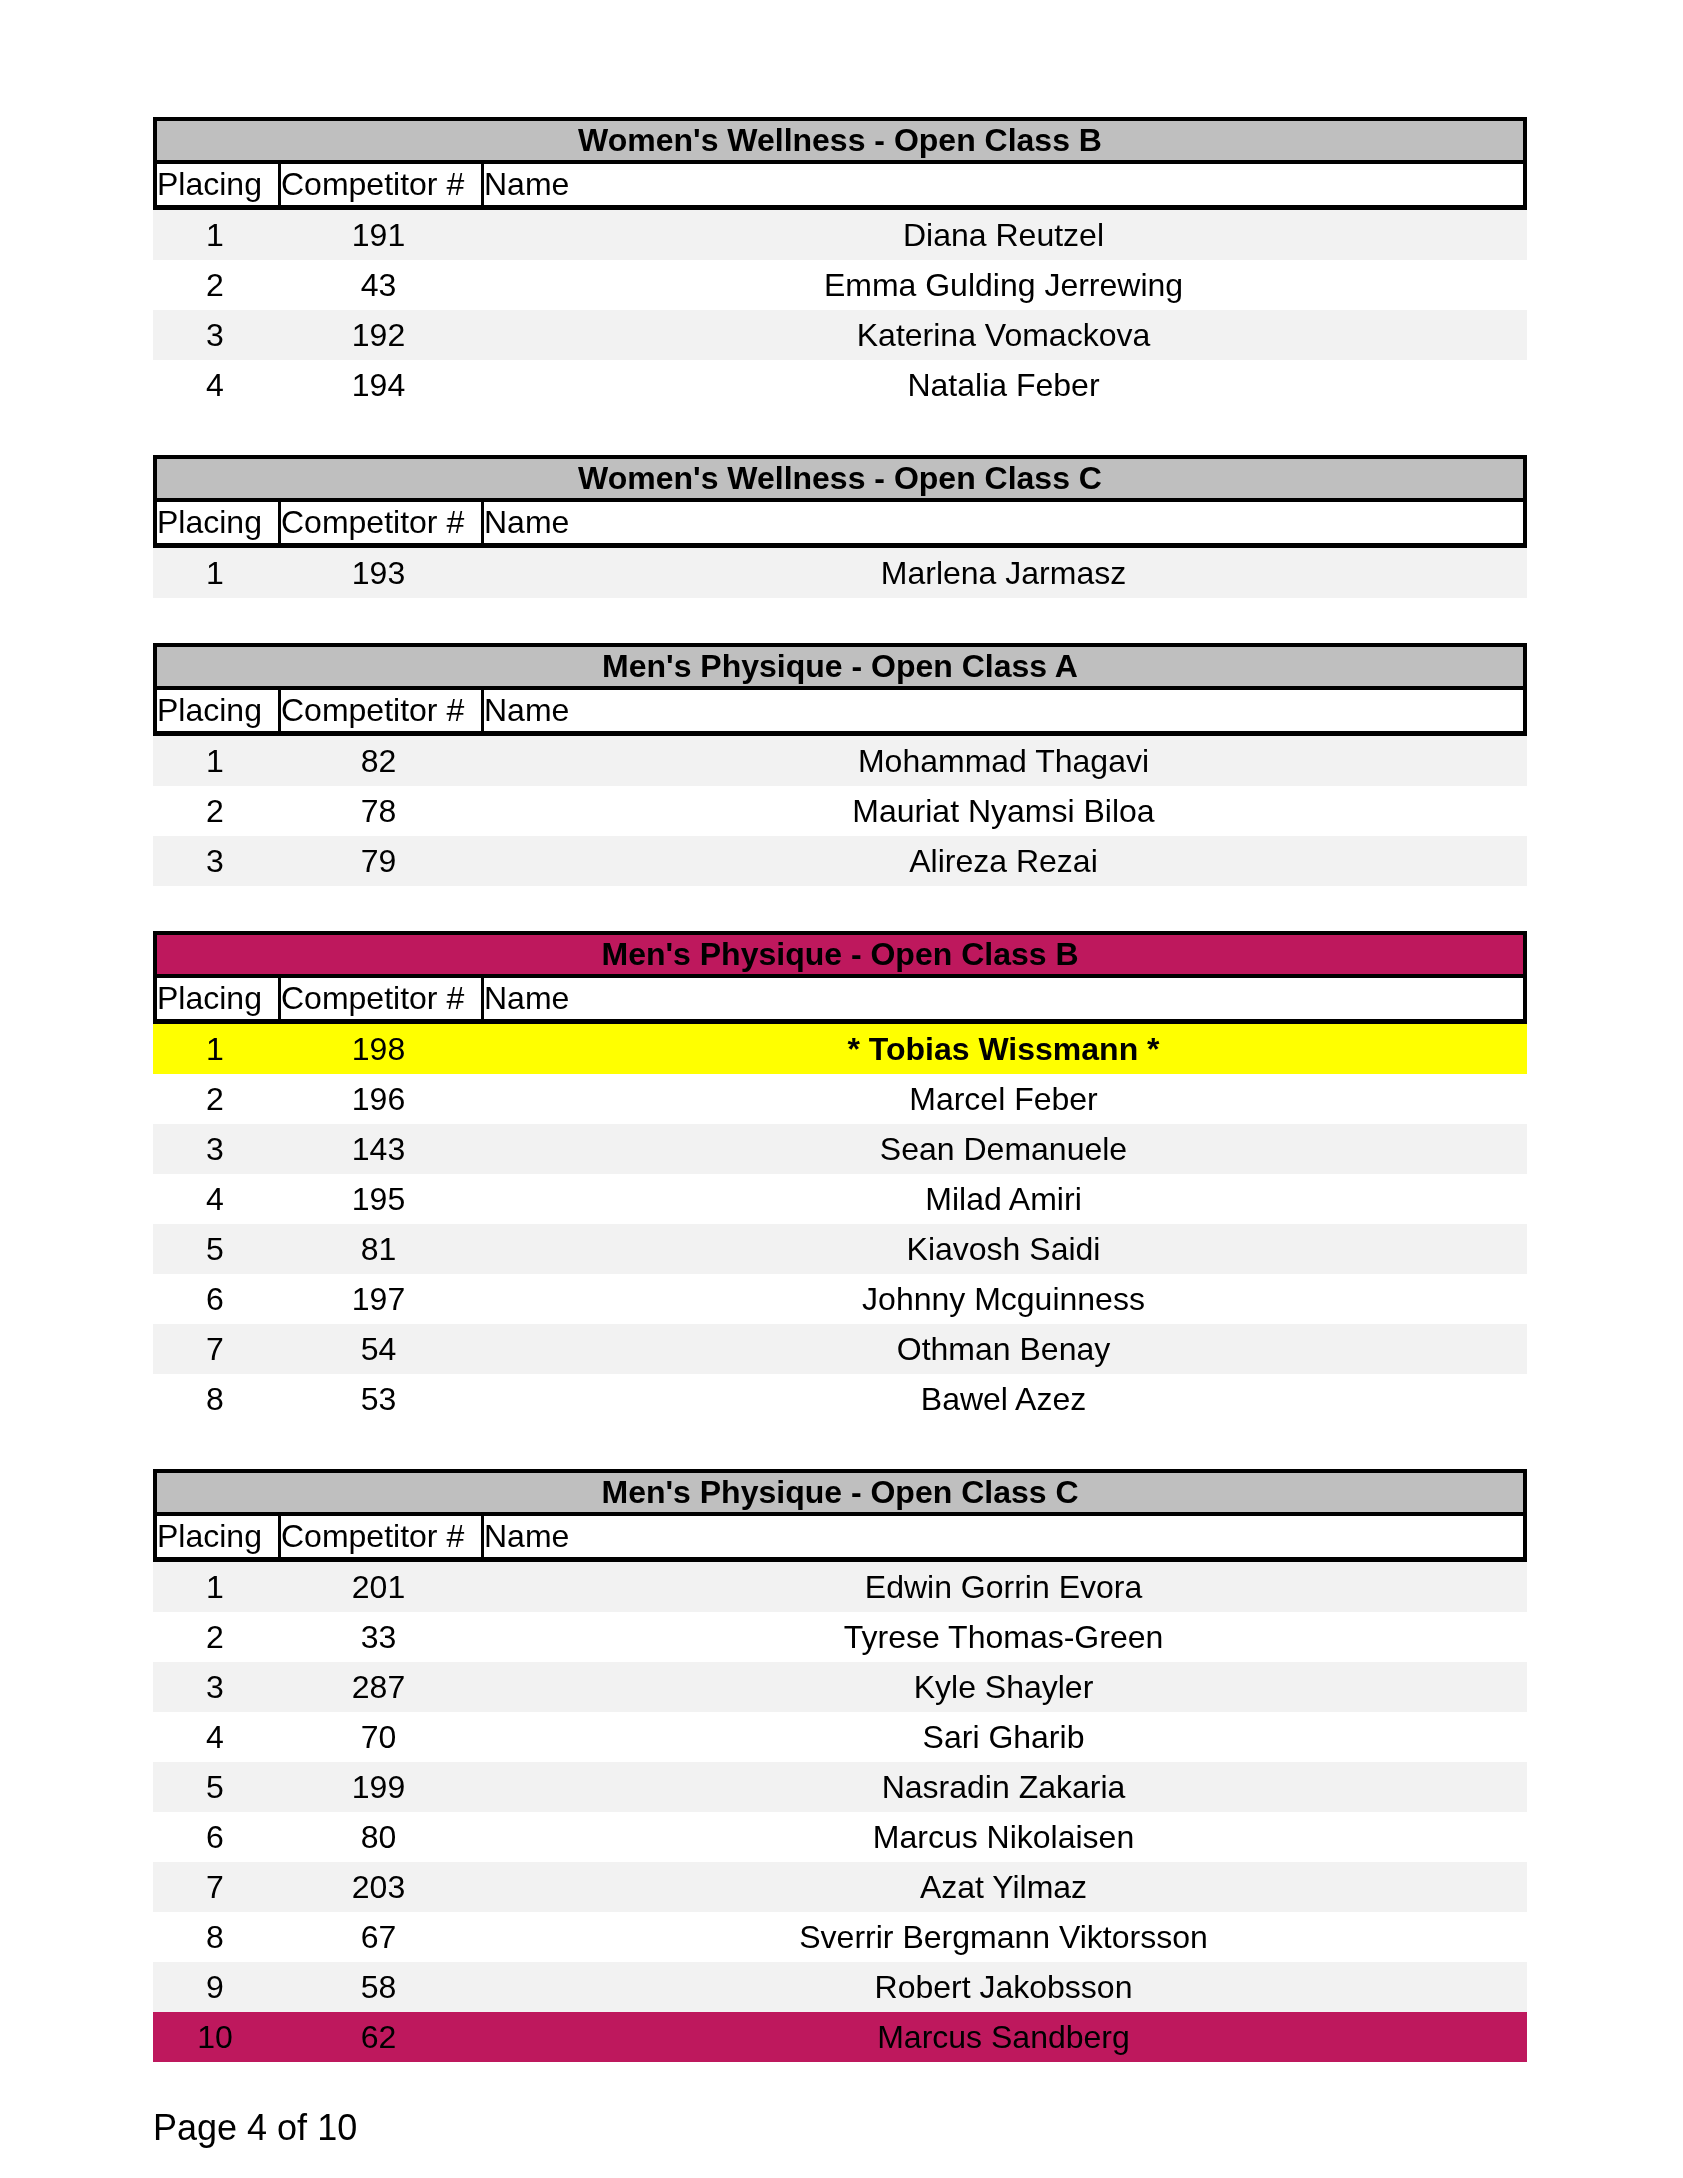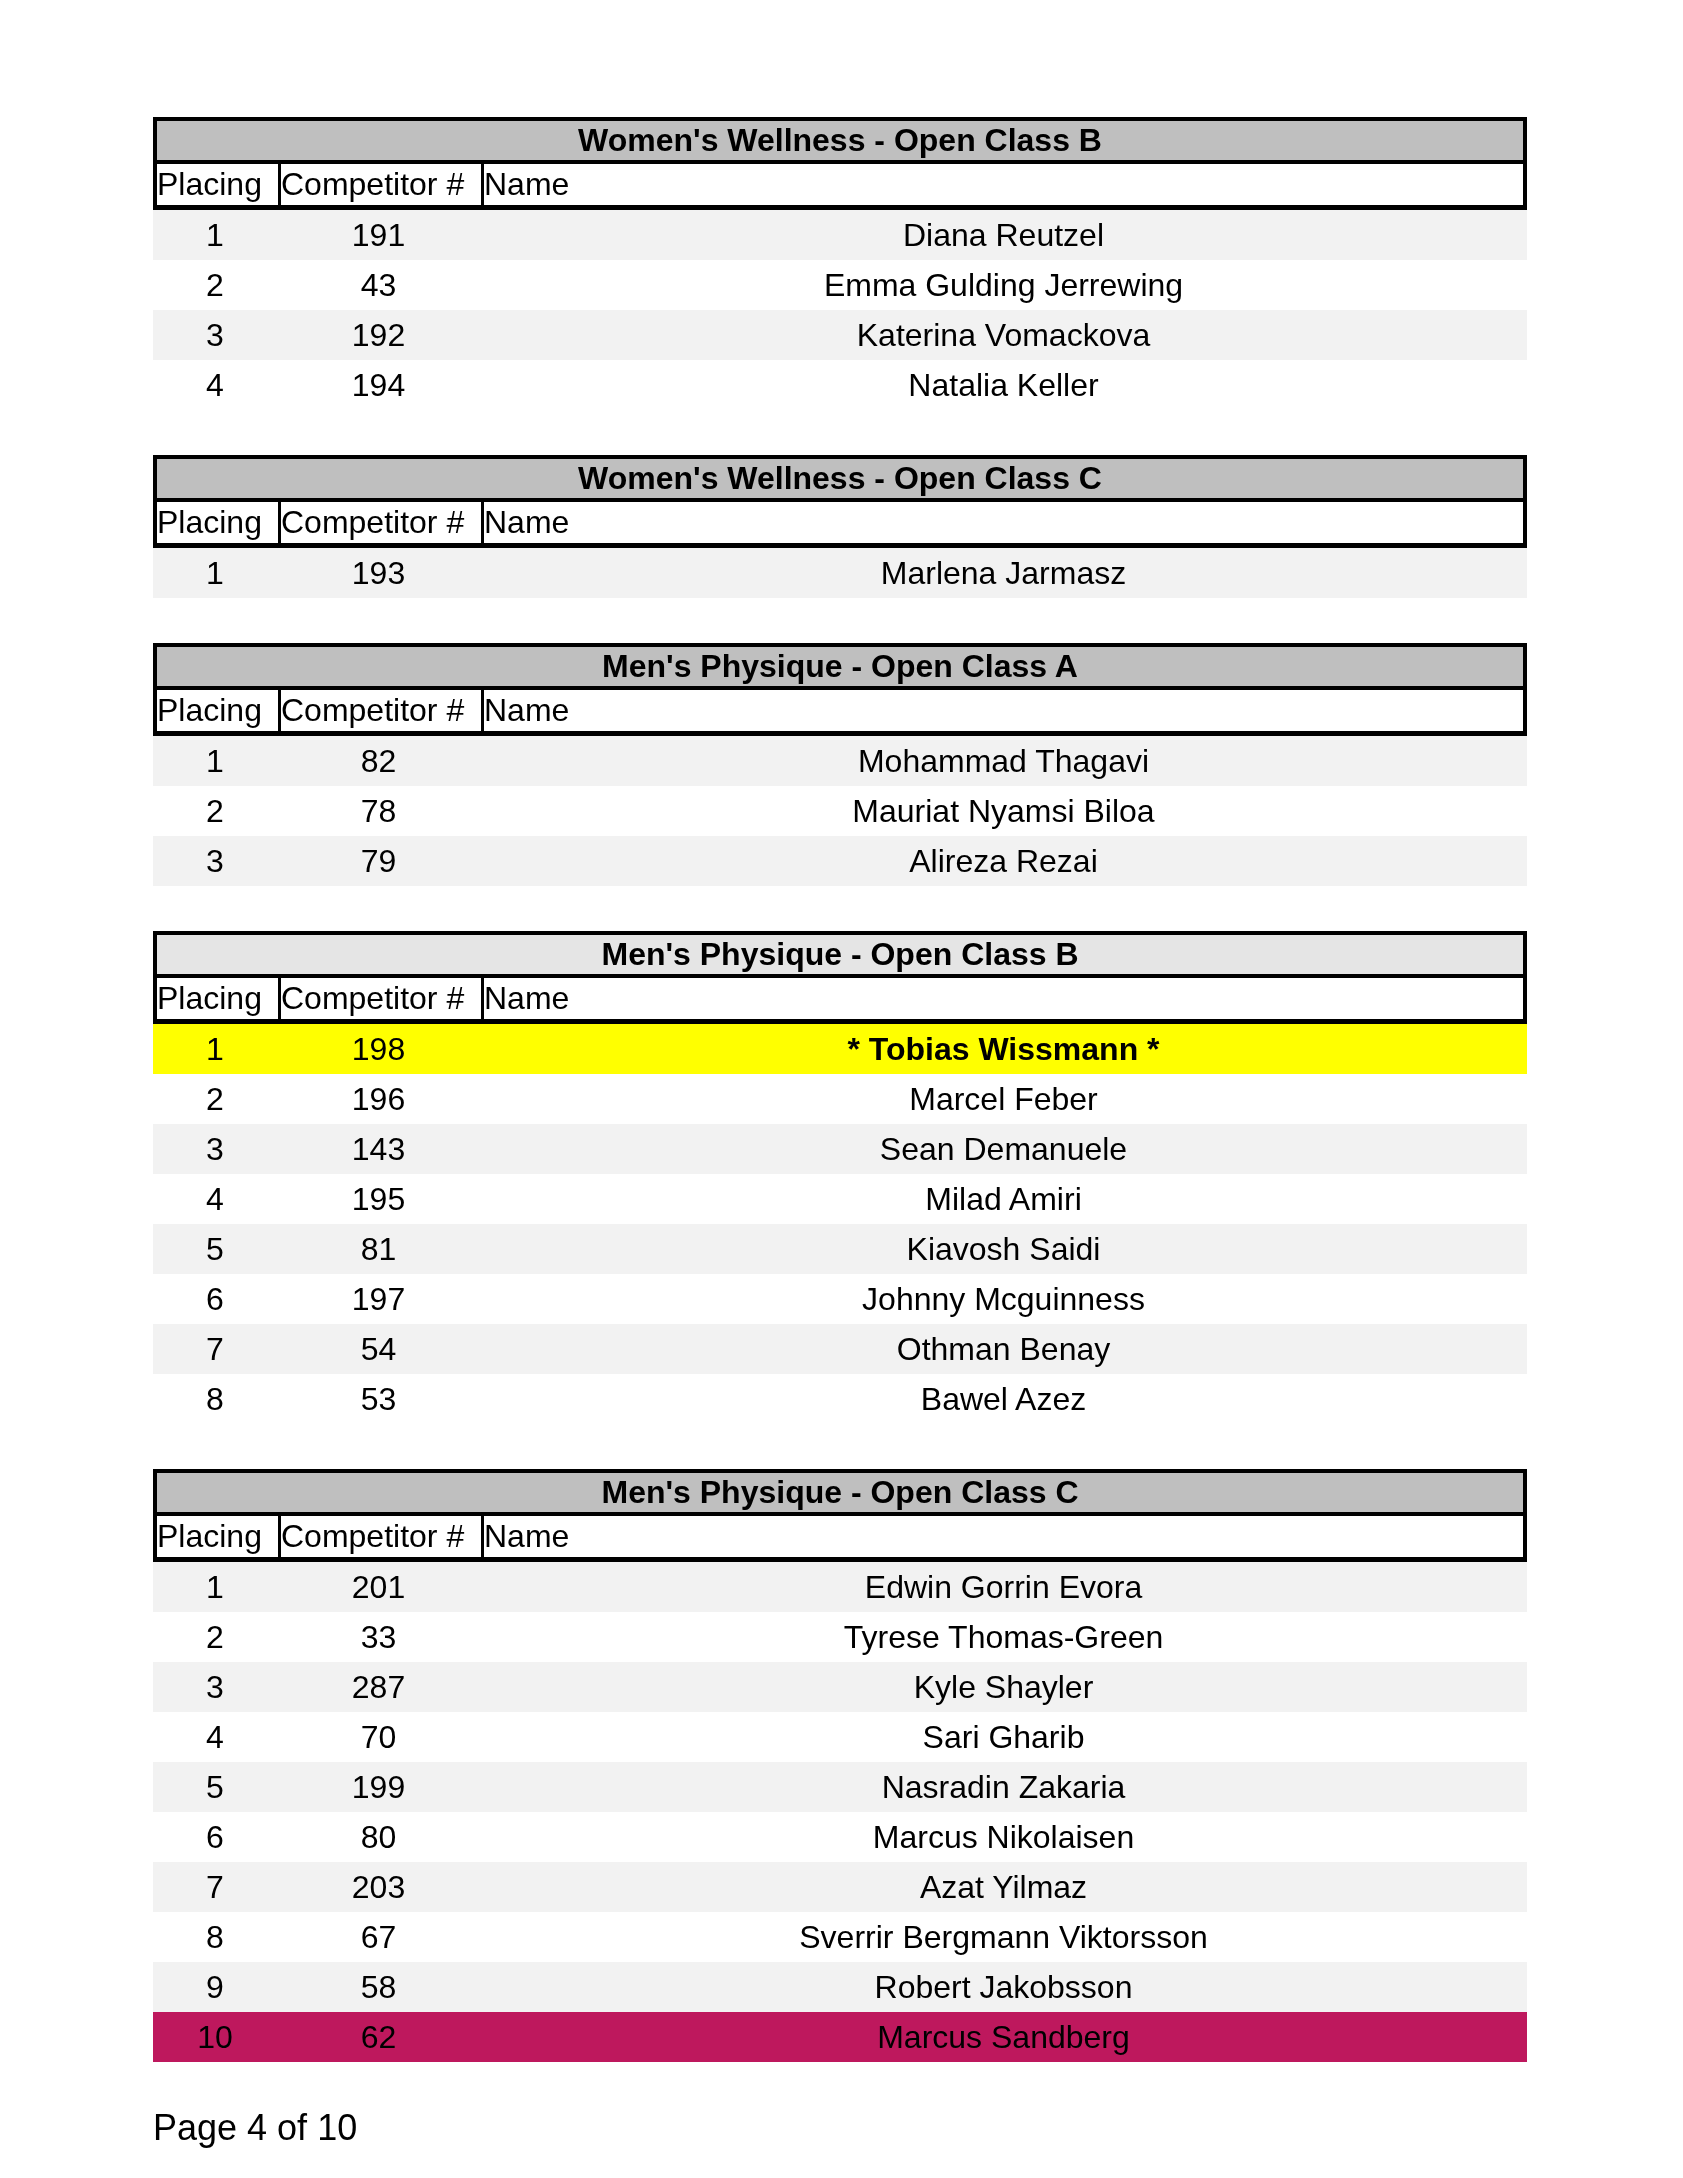--- a/index.html
+++ b/index.html
@@ -84,21 +84,21 @@
           <div class="data-cell col-name">Emma Gulding Jerrewing</div>
         </div>
         <div class="data-row" style="background: rgb(242, 242, 242);">
           <div class="data-cell col-placing">3</div>
           <div class="data-cell col-competitor">192</div>
           <div class="data-cell col-name">Katerina Vomackova</div>
         </div>
         <div class="data-row" style="background: rgb(255, 255, 255);">
           <div class="data-cell col-placing">4</div>
           <div class="data-cell col-competitor">194</div>
-          <div class="data-cell col-name">Natalia Keller</div>
+          <div class="data-cell col-name">Natalia Feber</div>
         </div>
       </div>
       <div class="results-table">
         <div class="table-title" style="background: rgb(191, 191, 191); border-color: rgb(0, 0, 0);">Women's Wellness - Open Class C</div>
         <div class="head-row">
           <div class="head-cell col-placing">Placing</div>
           <div class="head-cell col-competitor">Competitor #</div>
           <div class="head-cell col-name">Name</div>
         </div>
         <div class="data-row" style="background: rgb(242, 242, 242);">
@@ -124,21 +124,21 @@
           <div class="data-cell col-competitor">78</div>
           <div class="data-cell col-name">Mauriat Nyamsi Biloa</div>
         </div>
         <div class="data-row" style="background: rgb(242, 242, 242);">
           <div class="data-cell col-placing">3</div>
           <div class="data-cell col-competitor">79</div>
           <div class="data-cell col-name">Alireza Rezai</div>
         </div>
       </div>
       <div class="results-table">
-        <div class="table-title" style="background: #e5e5e5; border-color: rgb(0, 0, 0); margin-top: 25px;">Men's Physique - Open Class B</div>
+        <div class="table-title" style="background: #be185d; border-color: rgb(0, 0, 0); margin-top: 25px;">Men's Physique - Open Class B</div>
         <div class="head-row">
           <div class="head-cell col-placing">Placing</div>
           <div class="head-cell col-competitor">Competitor #</div>
           <div class="head-cell col-name">Name</div>
         </div>
         <div class="data-row hl" style="background: rgb(255, 255, 0);">
           <div class="data-cell col-placing">1</div>
           <div class="data-cell col-competitor">198</div>
           <div class="data-cell col-name">* Tobias Wissmann *</div>
         </div>

